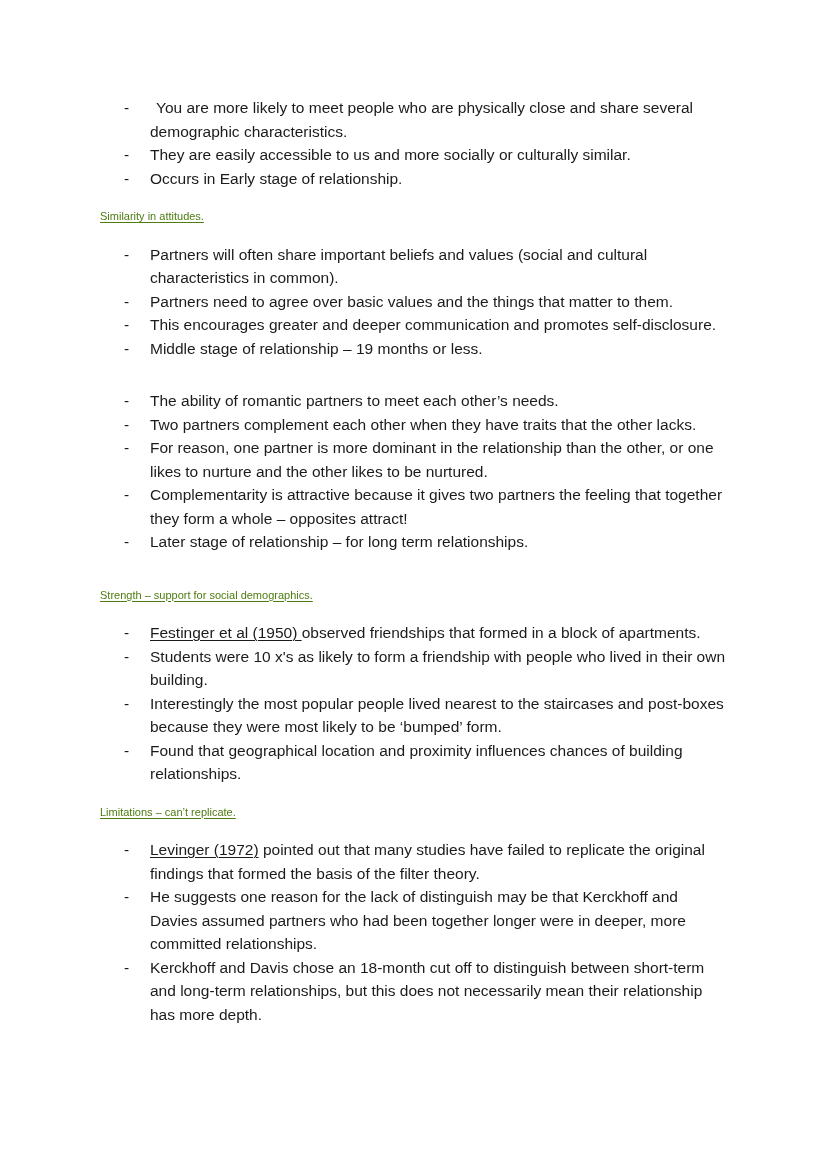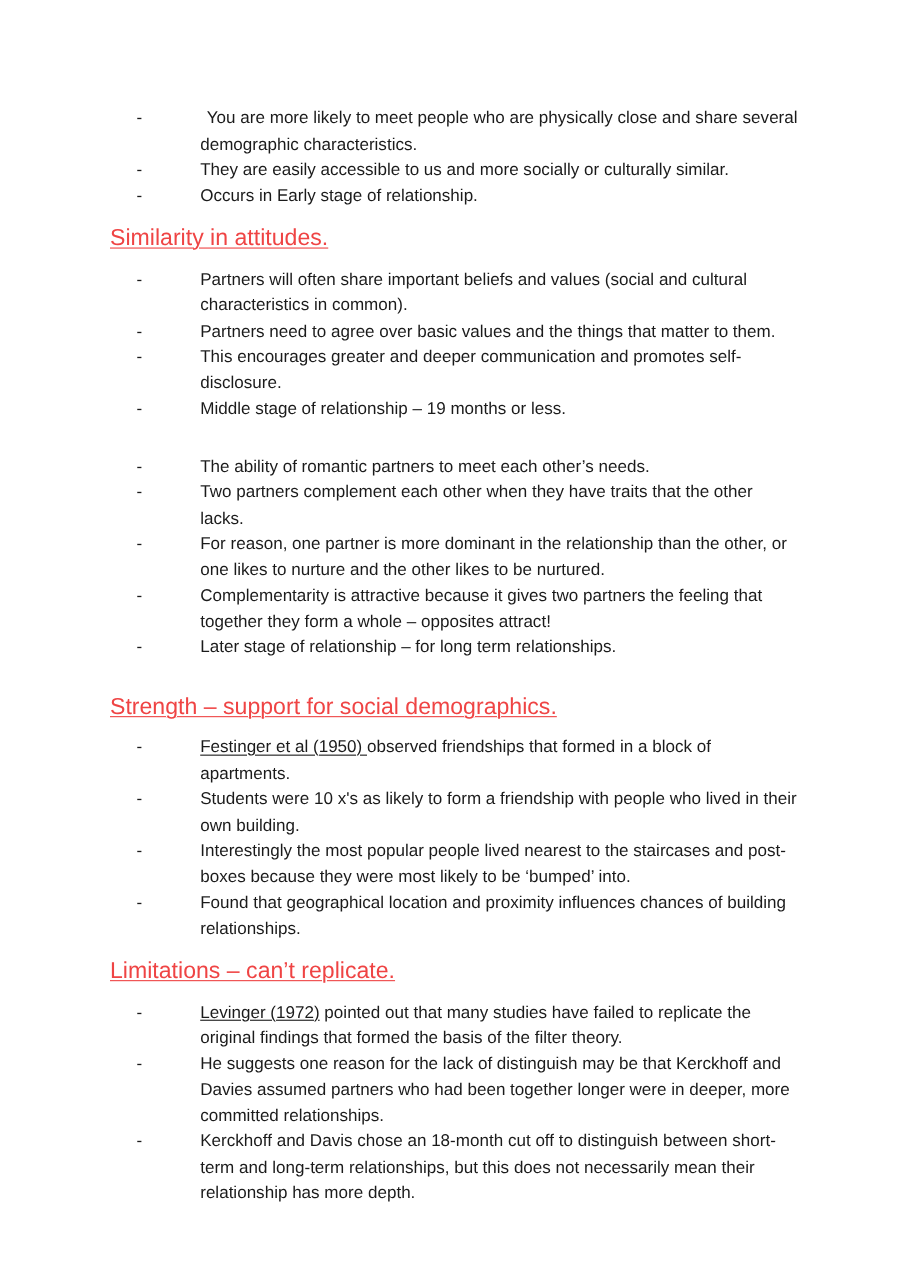--- a/index.html
+++ b/index.html
@@ -24,24 +24,24 @@
     box-sizing: border-box;
     padding: 96px 100px 0 100px;
   }
 
   .doc-body {
     width: 628px;
   }
 
   
   .heading {
-    font-size: 21px;
+    font-size: 11px;
     line-height: 23.5px;
     font-weight: 400;
-    color: #ef4444;
+    color: #4d7c0f;
     margin: 0;
     padding: 0;
   }
   .heading > .u {
     text-decoration: underline;
     text-underline-offset: 2px;
     text-decoration-thickness: 1px;
   }
 
   
@@ -64,21 +64,20 @@
     left: 24px;
     top: 0;
     width: 12px;
     font-size: 15.5px;
     line-height: 23.5px;
     color: #1b1b1b;
     user-select: none;
   }
   ul.dash-list > li > .li-text {
     display: block;
-    margin-left: 32px;
   }
   .li-text .u {
     text-decoration: underline;
     text-underline-offset: 2px;
     text-decoration-thickness: 1px;
   }
 
   
   li.extra-indent > .li-text {
     text-indent: 6px;
@@ -168,21 +167,21 @@
       <li>
         <span class="dash">-</span>
         <span class="li-text"><span class="u">Festinger et al (1950) </span><span>observed friendships that formed in a block of apartments.</span></span>
       </li>
       <li>
         <span class="dash">-</span>
         <span class="li-text">Students were 10 x's as likely to form a friendship with people who lived in their own building.</span>
       </li>
       <li>
         <span class="dash">-</span>
-        <span class="li-text">Interestingly the most popular people lived nearest to the staircases and post-boxes because they were most likely to be ‘bumped’ into.</span>
+        <span class="li-text">Interestingly the most popular people lived nearest to the staircases and post-boxes because they were most likely to be ‘bumped’ form.</span>
       </li>
       <li>
         <span class="dash">-</span>
         <span class="li-text">Found that geographical location and proximity influences chances of building relationships.</span>
       </li>
     </ul>
 
     <div class="spacer-md"></div>
     <p class="heading">
       <span class="u">Limitations – can’t replicate.</span>

